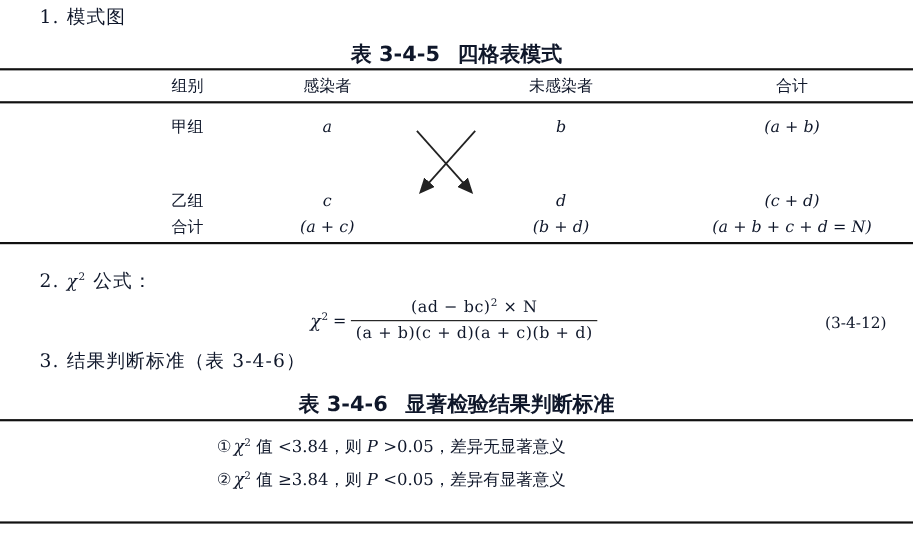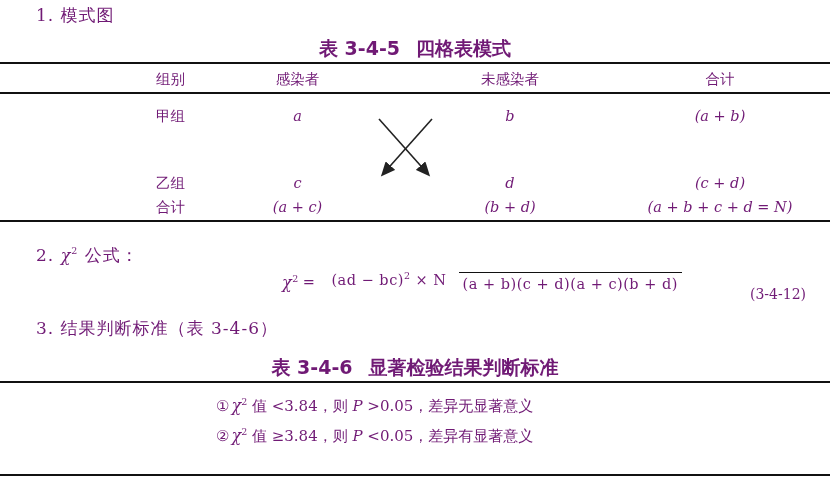--- a/index.html
+++ b/index.html
@@ -2,21 +2,21 @@
 <html><head>
 <meta charset="utf-8">
 <style>
   * { box-sizing: border-box; margin: 0; padding: 0; }
   html, body { background: #ffffff; }
   .page {
     position: relative;
     width: 830px;
     height: 488px;
     background: #ffffff;
-    color: #701a75;
+    color: #0f172a;
     font-family: "DejaVu Serif", "Liberation Serif", serif;
     font-size: 14px;
     overflow: hidden;
   }
   .rule {
     position: absolute;
     left: 0;
     width: 830px;
     height: 2px;
     background: #111111;
@@ -60,27 +60,27 @@
     position: absolute;
     left: 282px;
     top: 272px;
     display: flex;
     align-items: center;
     gap: 4px;
     font-size: 14.5px;
     letter-spacing: 0.5px;
     justify-content: flex-end;
   }
-  .frac { display: inline-flex; flex-direction: row; text-align: center; }
+  .frac { display: inline-flex; flex-direction: column; text-align: center; }
   .frac .num { padding: 0 12px 3px; }
   .frac .den { border-top: 1.5px solid #111; padding: 3px 4px 0; }
   .eq-number { position: absolute; left: 750px; top: 286px; font-size: 14px; }
   .criteria {
     position: absolute;
-    left: 216px;
+    left: 197px;
     top: 391px;
     font-size: 15px;
   }
   .criteria .item-line { height: 29.5px; line-height: 29.5px; white-space: nowrap; }
   .criteria .circ { margin-right: 2px; }
 </style>
 </head>
 <body>
 
 <div class="page">

